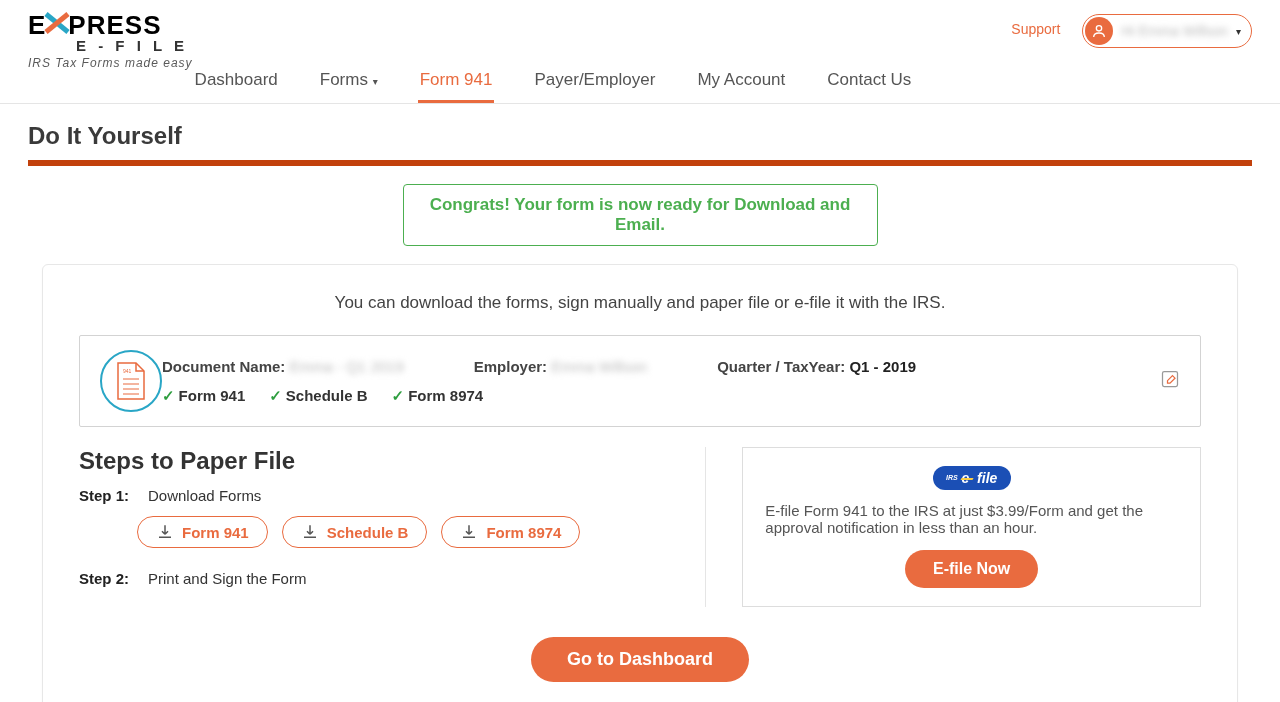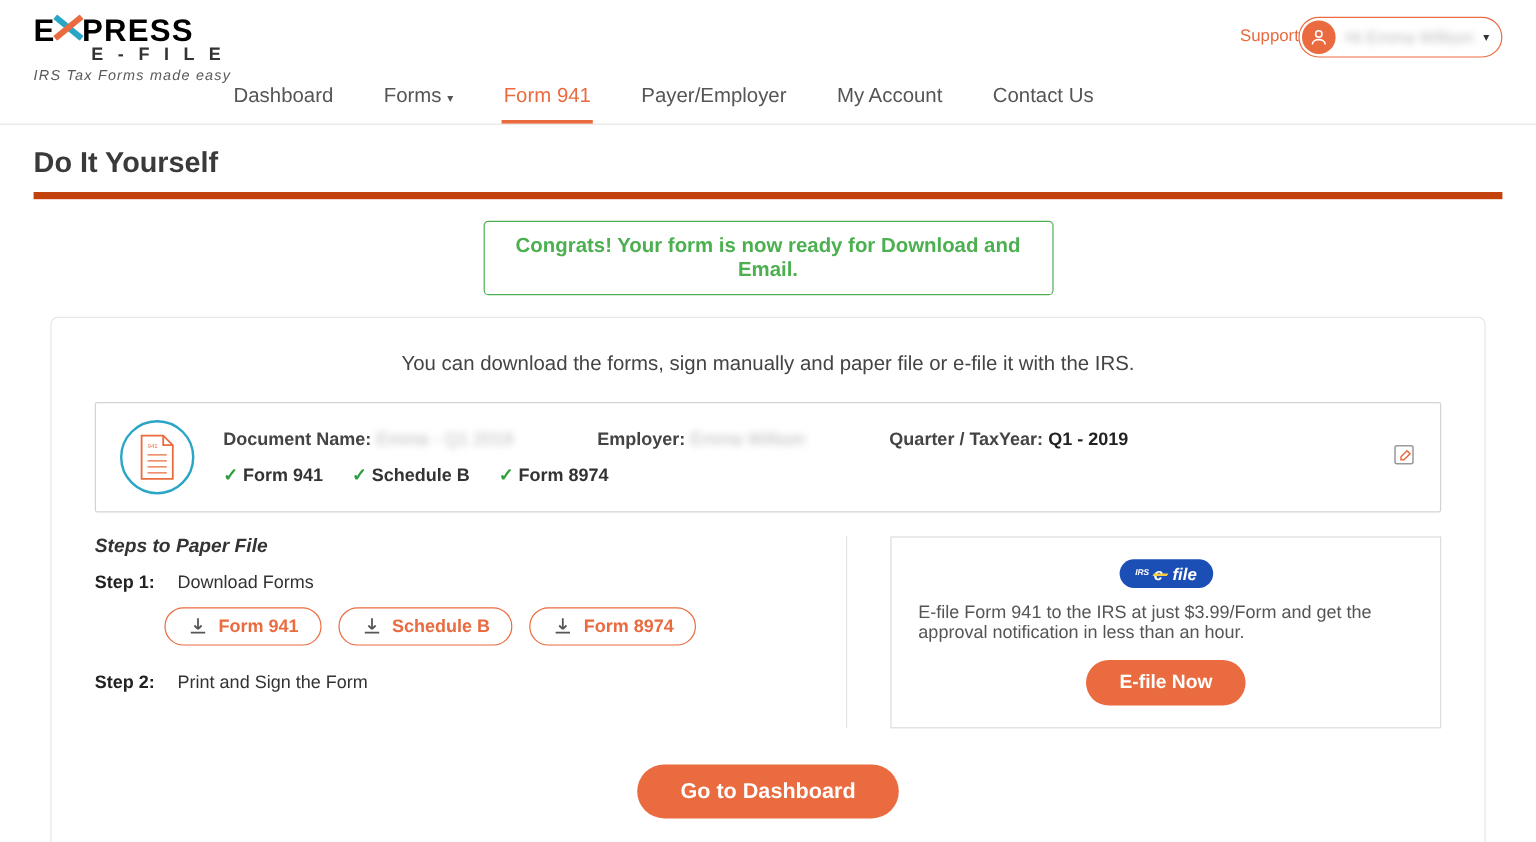--- a/index.html
+++ b/index.html
@@ -15,33 +15,33 @@
 .user-name { color: #bbb; filter: blur(3px); font-size: 14px; }
 .chev { font-size: 10px; color: #333; }
 .nav { display: flex; gap: 38px; margin: 12px 0 0 auto; padding-right: 24px; align-self: flex-end; }
 .nav-item { color: #555; font-size: 17px; padding: 10px 2px; cursor: pointer; }
 .nav-item.active { color: #e96b3f; border-bottom: 3px solid #e96b3f; }
 .page { padding: 18px 28px 40px; }
 .page-title { font-size: 24px; font-weight: 600; color: #3a3a3a; padding-bottom: 10px; border-bottom: 6px solid #c2410c; }
 .congrats { margin: 18px auto; width: 475px; border: 1px solid #4caf50; border-radius: 4px; text-align: center; padding: 10px; color: #4caf50; font-weight: 600; font-size: 17px; }
 .card { border: 1px solid #e7e7e7; border-radius: 6px; padding: 28px 36px; margin: 0 14px; box-shadow: 0 1px 2px rgba(0,0,0,0.03); }
 .lead { text-align: center; font-size: 17px; color: #444; margin-bottom: 22px; }
-.doc-box { border: 1px solid #d3d3d3; border-radius: 2px; padding: 14px 20px; display: flex; gap: 24px; align-items: center; }
+.doc-box { border: 1px solid #d3d3d3; border-radius: 2px; padding: 14px 20px; display: flex; align-items: center; }
 .doc-icon { width: 62px; height: 62px; border: 2px solid #29a6c6; border-radius: 50%; display: flex; align-items: center; justify-content: center; }
 .doc-info { flex: 1; }
 .doc-row1 { display: flex; gap: 70px; font-size: 15px; color: #555; flex-wrap: wrap; }
 .doc-row1 b { font-weight: 600; color: #444; }
 .blurred { color: #bbb; filter: blur(3px); }
 .doc-row2 { display: flex; gap: 24px; margin-top: 12px; font-weight: 600; font-size: 15px; align-items: center; }
 .check { color: #2e9e3f; margin-right: 4px; }
 .edit-icon { color: #e96b3f; cursor: pointer; }
 .columns { display: flex; margin-top: 20px; gap: 36px; }
 .left-col { flex: 1.3; border-right: 1px solid #e5e5e5; padding-right: 30px; }
 .right-col { flex: 1; }
-.steps-title { font-size: 16px; font-weight: 700; margin-bottom: 12px; color: #333; font-style: italic; }
+.steps-title { font-size: 24px; font-weight: 700; margin-bottom: 12px; color: #333; }
 .step { display: flex; gap: 14px; margin-bottom: 12px; font-size: 15px; flex-wrap: wrap; }
 .step-label { font-weight: 700; color: #222; min-width: 55px; }
 .dl-row { display: flex; gap: 14px; margin: 8px 0 22px 58px; flex-wrap: wrap; }
 .dl-btn { border: 1px solid #e96b3f; color: #e96b3f; background: #fff; border-radius: 22px; padding: 6px 18px; font-size: 15px; font-weight: 600; display: flex; align-items: center; gap: 8px; cursor: pointer; }
 .click-here { color: #e96b3f; cursor: pointer; }
 .efile-box { border: 1px solid #ddd; padding: 18px 22px; }
 .efile-logo { display: block; margin: 0 auto 12px; width: 78px; height: 24px; background: #1b4fb5; border-radius: 12px; color: #fff; font-style: italic; font-weight: 700; font-size: 14px; text-align: center; line-height: 24px; position: relative; }
 .efile-logo::after { content: ""; position: absolute; left: 28px; top: 50%; width: 12px; height: 2px; background: #f9cc44; transform: skewX(-30deg); }
 .efile-text { font-size: 15px; color: #555; margin-bottom: 14px; }
 .efile-btn { display: block; margin: 0 auto; background: #e96b3f; color: #fff; border: none; border-radius: 22px; padding: 10px 28px; font-size: 16px; font-weight: 600; cursor: pointer; }
@@ -58,21 +58,21 @@
         <svg width="26" height="22" viewBox="0 0 26 22">
             <path d="M2 2 L24 20" stroke="#29a6c6" stroke-width="5"></path>
             <path d="M24 2 L2 20" stroke="#e96b3f" stroke-width="5"></path>
           </svg>
       </span>PRESS
     </div>
     <div style="font-size:15px;font-weight:600;letter-spacing:4px;color:#333;margin-left:48px;margin-top:-4px">E - F I L E</div>
     <div class="logo-sub">IRS Tax Forms made easy</div>
   </div>
   <div style="flex:1">
-    <div style="display:flex;justify-content:flex-end;align-items:center;padding-top:4px">
+    <div style="display:flex;justify-content:flex-end;align-items:center;gap:22px;padding-top:4px">
       <a class="support">Support</a>
       <div class="user-chip">
         <div class="user-avatar">
           <svg width="16" height="16" viewBox="0 0 24 24" fill="none" stroke="#fff" stroke-width="2">
               <circle cx="12" cy="8" r="4"></circle>
               <path d="M4 21c0-4 4-6 8-6s8 2 8 6"></path>
             </svg>
         </div>
         <span class="user-name">Hi Emma Willson</span>
         <span class="chev">▾</span>

